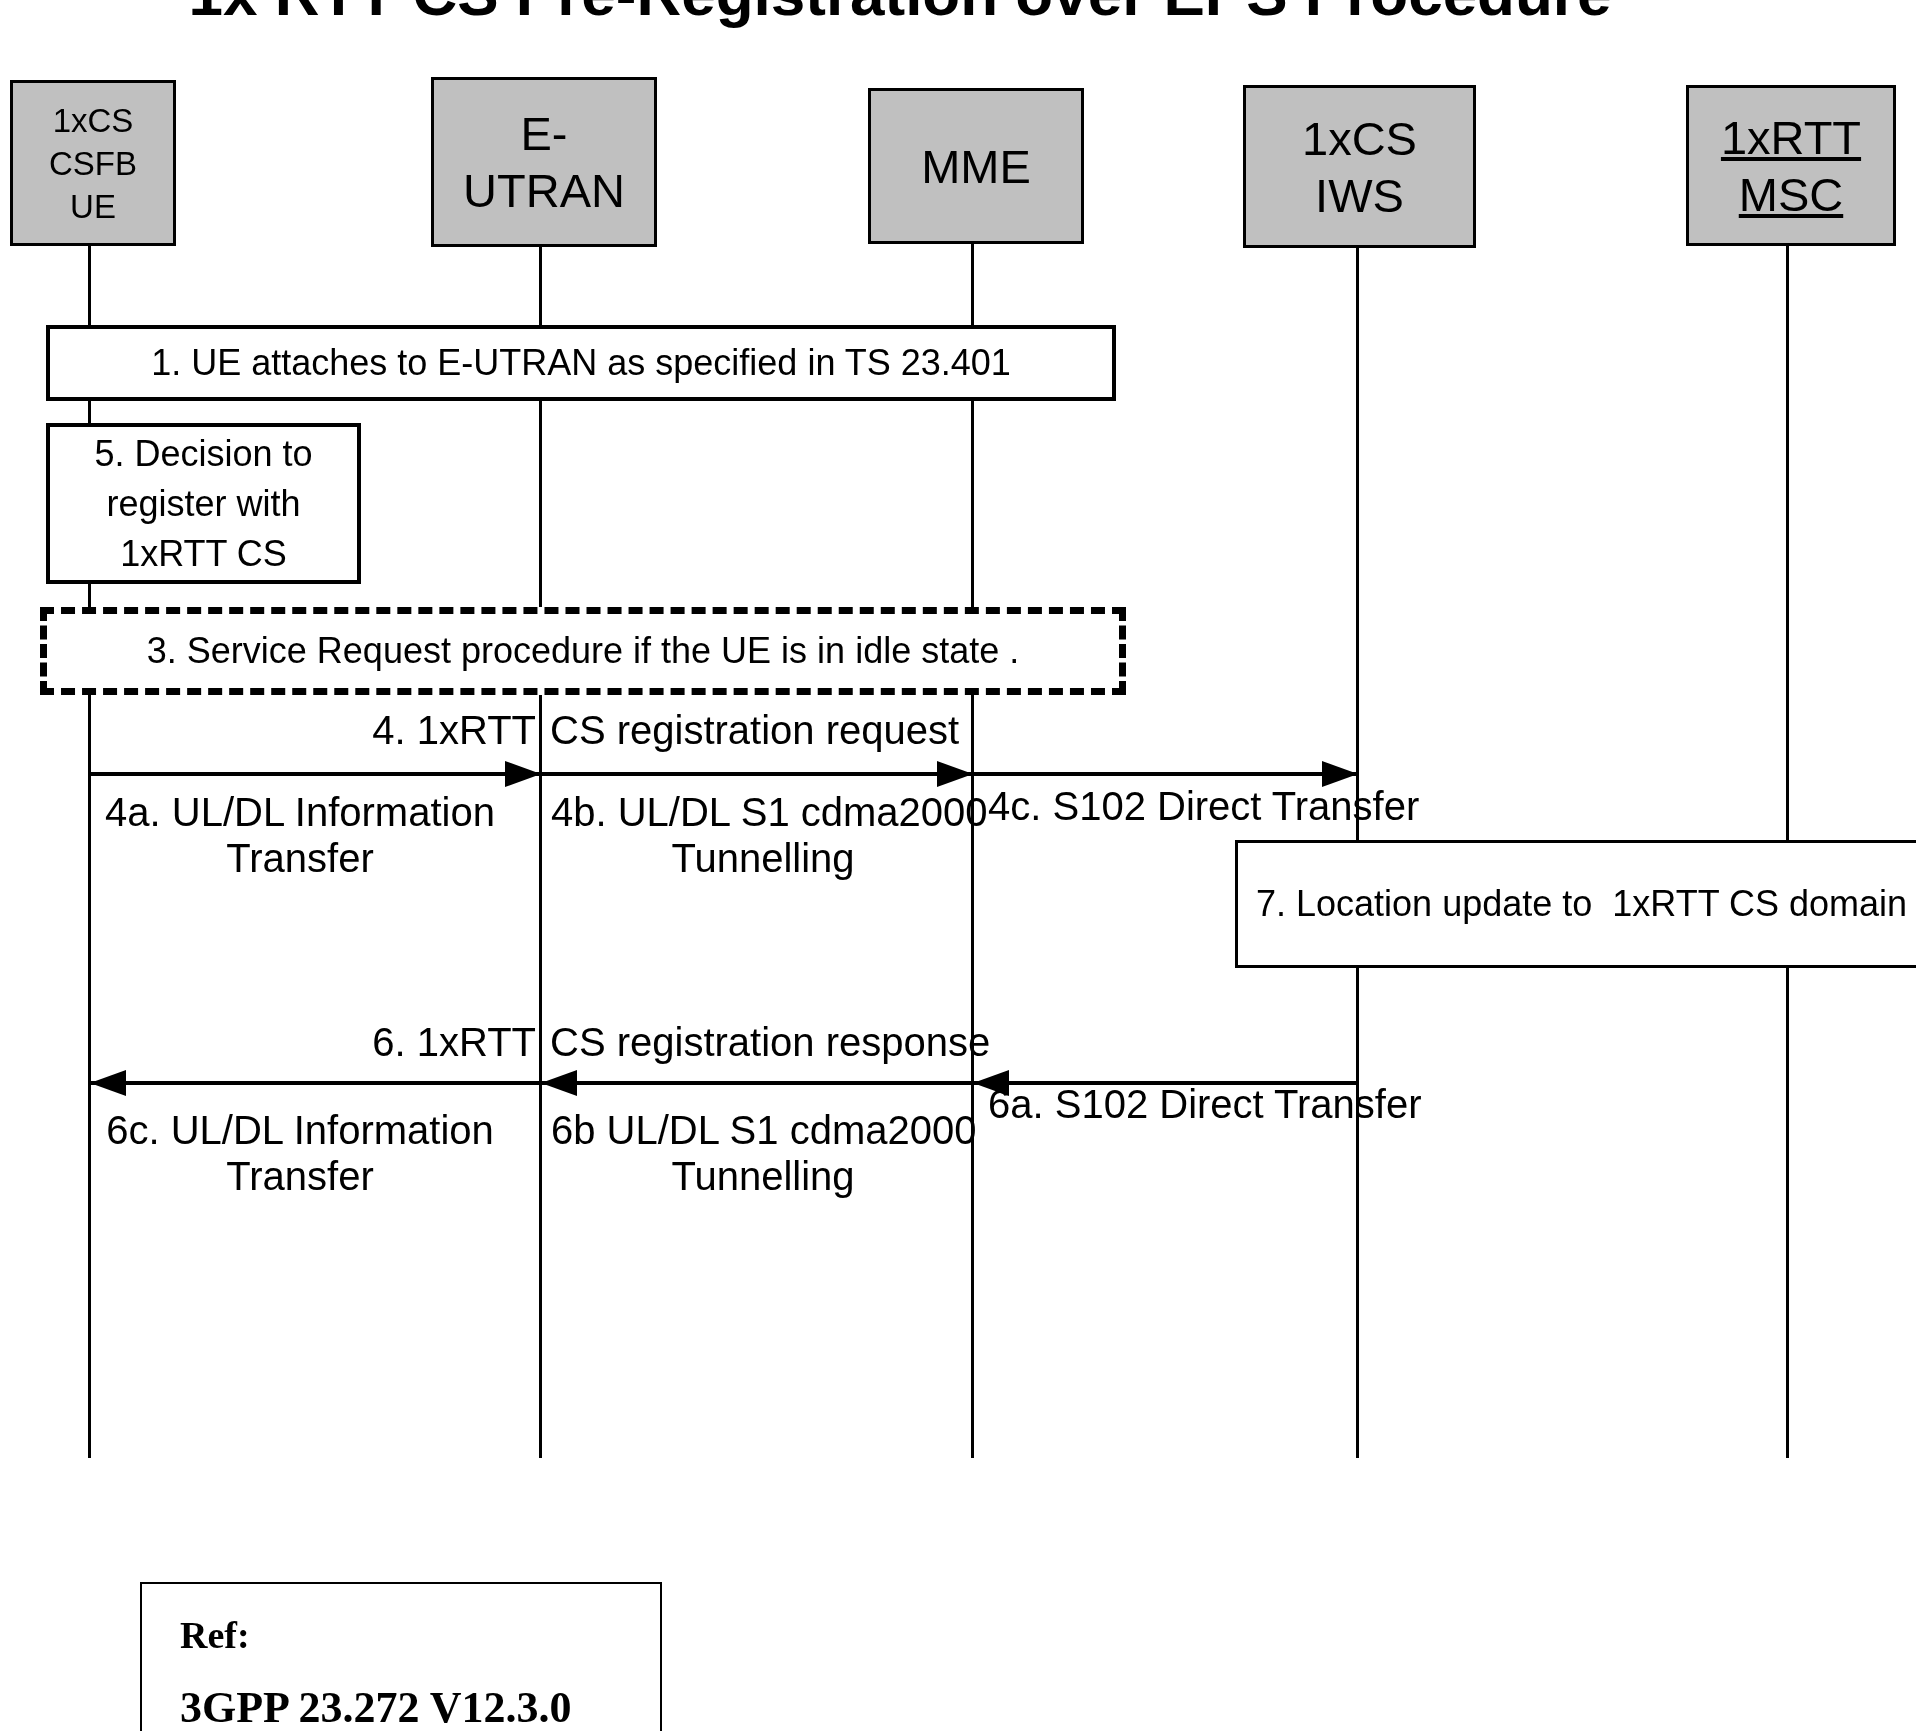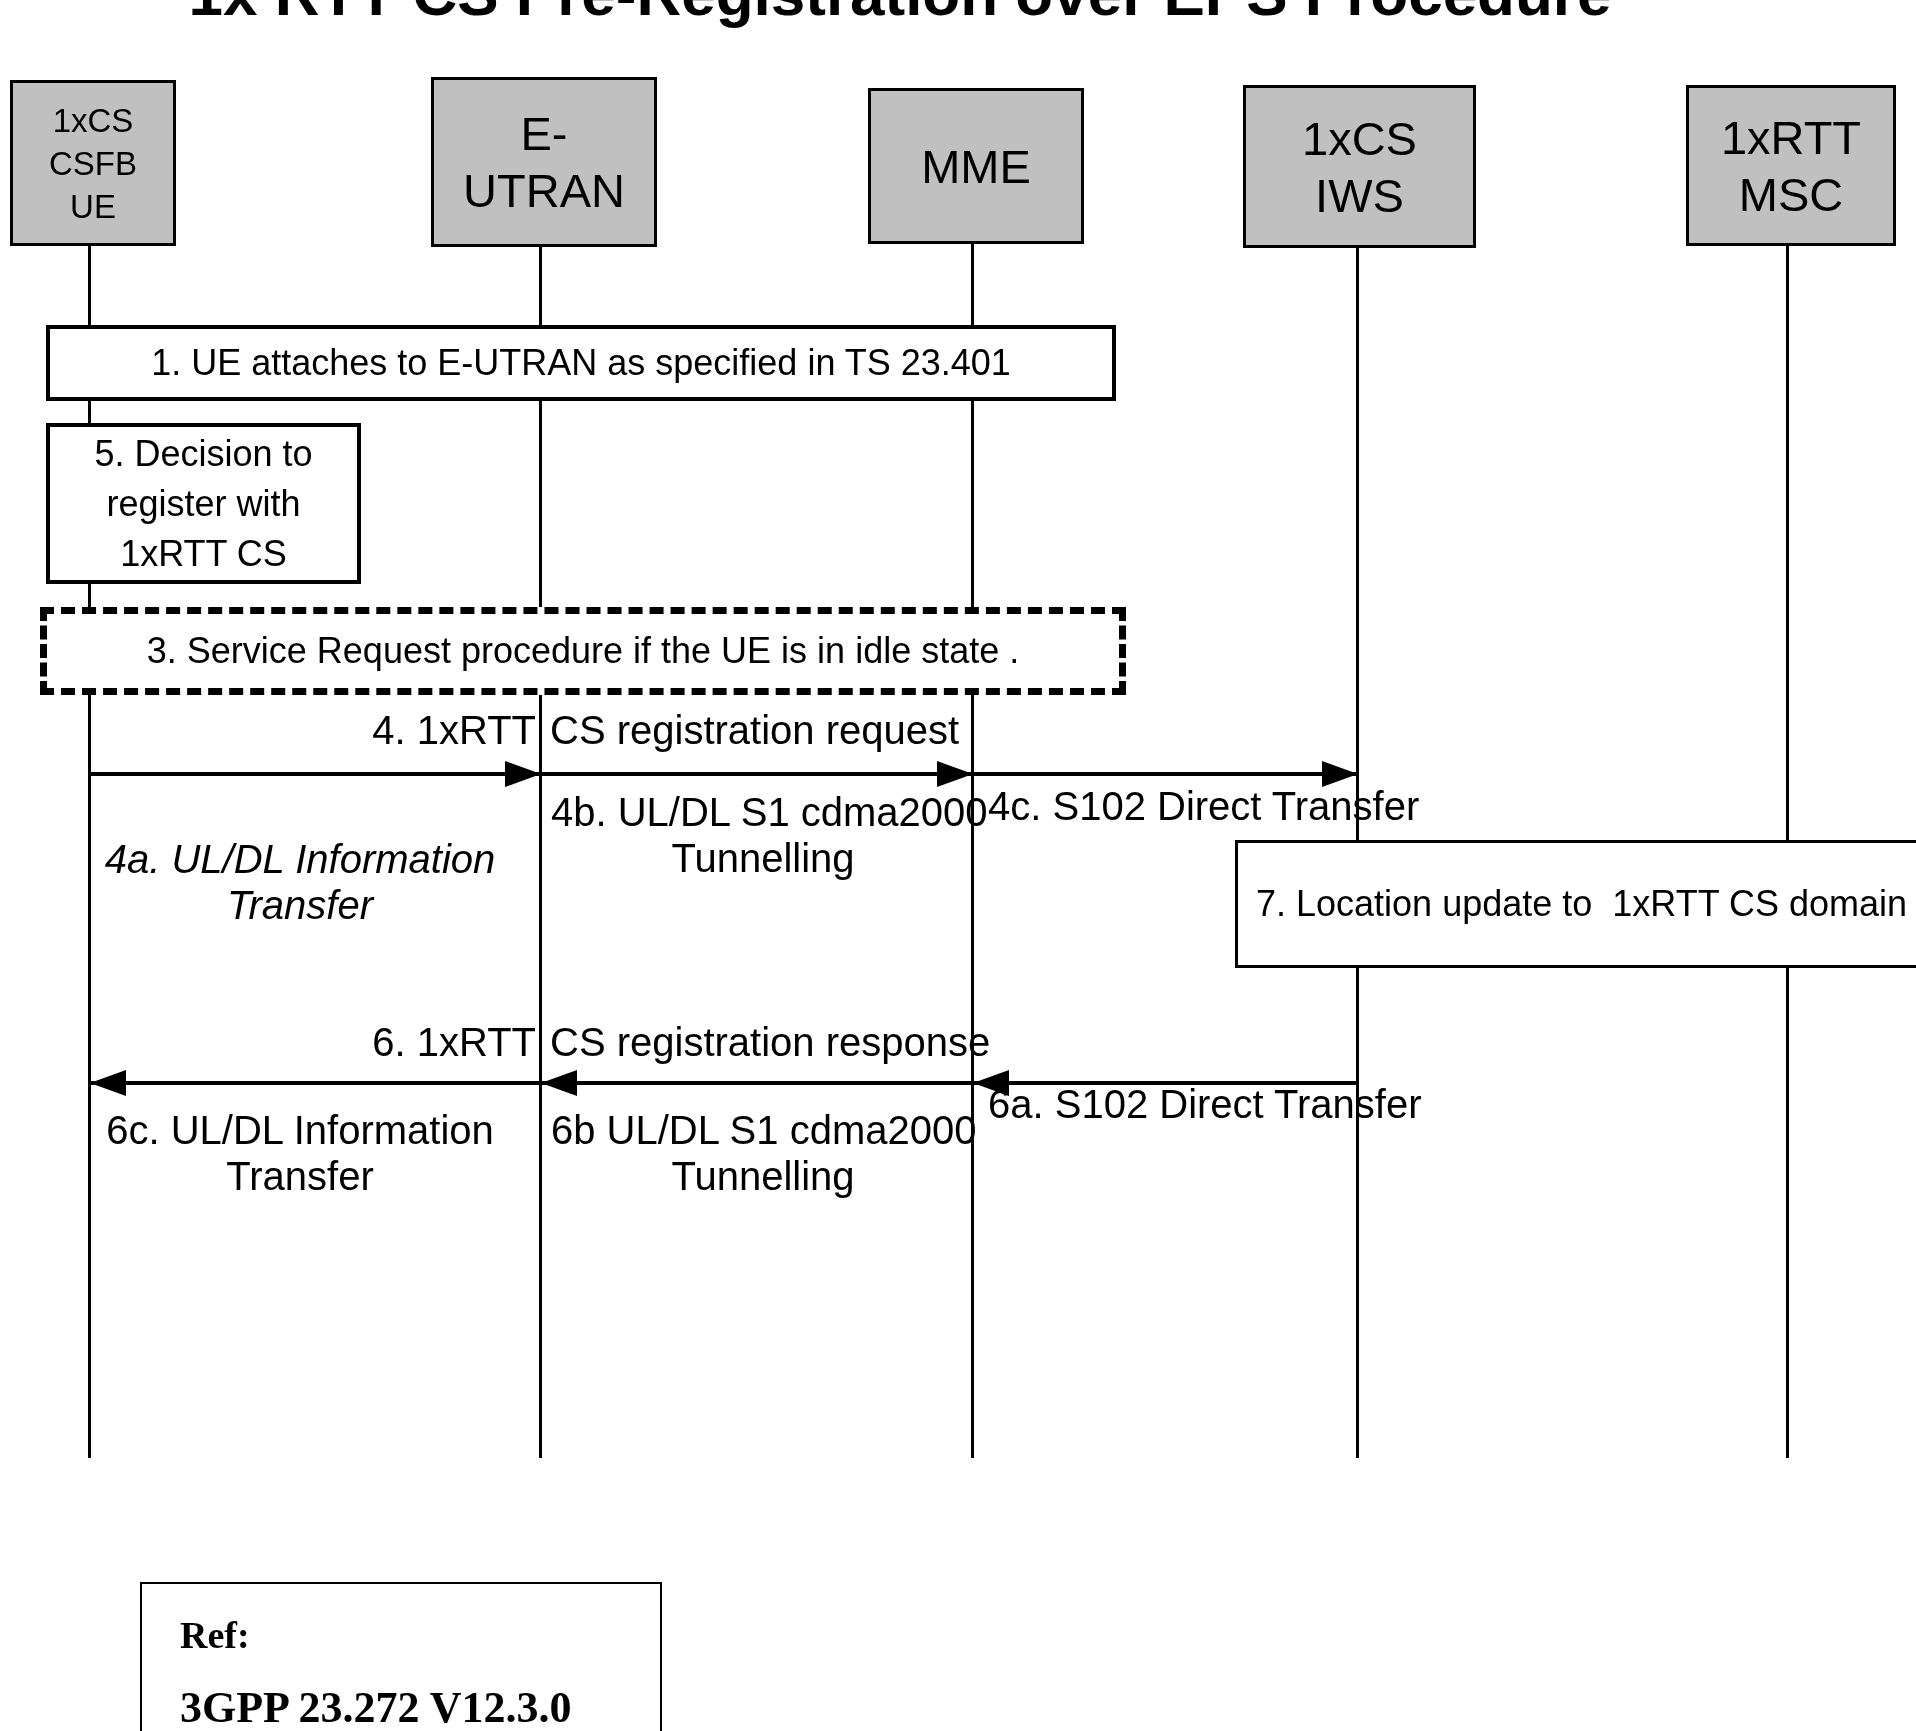--- a/index.html
+++ b/index.html
@@ -67,21 +67,21 @@
     <span>E-</span>
     <span>UTRAN</span>
   </div>
   <div class="abs actor" style="left:868px;top:88px;width:210px;height:150px;">
     <span>MME</span>
   </div>
   <div class="abs actor" style="left:1243px;top:85px;width:227px;height:157px;">
     <span>1xCS</span>
     <span>IWS</span>
   </div>
-  <div class="abs actor" style="left:1686px;top:85px;width:204px;height:155px;">
+  <div class="abs actor" style="left:1686px;top:85px;width:204px;height:155px;text-decoration:underline;">
     <span>1xRTT</span>
     <span>MSC</span>
   </div>
 
   <div class="abs pbox" style="left:46px;top:325px;width:1062px;height:68px;">
     <span>1. UE attaches to E-UTRAN as specified in TS 23.401</span>
   </div>
 
   <div class="abs pbox" style="left:46px;top:423px;width:307px;height:153px;">
     <span>5. Decision to</span>
@@ -93,21 +93,21 @@
     <span>3. Service Request procedure if the UE is in idle state .</span>
   </div>
 
   <div class="abs msg-line" style="left:90px;top:772px;width:1268px;"></div>
   <div class="abs head-r" style="left:505px;top:761px;"></div>
   <div class="abs head-r" style="left:937px;top:761px;"></div>
   <div class="abs head-r" style="left:1322px;top:761px;"></div>
 
   <div class="abs lbl right" style="left:136px;top:712px;width:400px;">4. 1xRTT</div>
   <div class="abs lbl" style="left:550px;top:712px;">CS registration request</div>
-  <div class="abs lbl two" style="left:88px;top:836px;width:424px;font-style:italic;">
+  <div class="abs lbl two" style="left:88px;top:789px;width:424px;">
     <span>4a. UL/DL Information</span>
     <span>Transfer</span>
   </div>
   <div class="abs lbl two" style="left:551px;top:789px;width:424px;">
     <span>4b. UL/DL S1 cdma2000</span>
     <span>Tunnelling</span>
   </div>
   <div class="abs lbl" style="left:988px;top:788px;">4c. S102 Direct Transfer</div>
 
   <div class="abs pbox thin leftalign" style="left:1235px;top:840px;width:681px;height:122px;padding-left:18px;">

